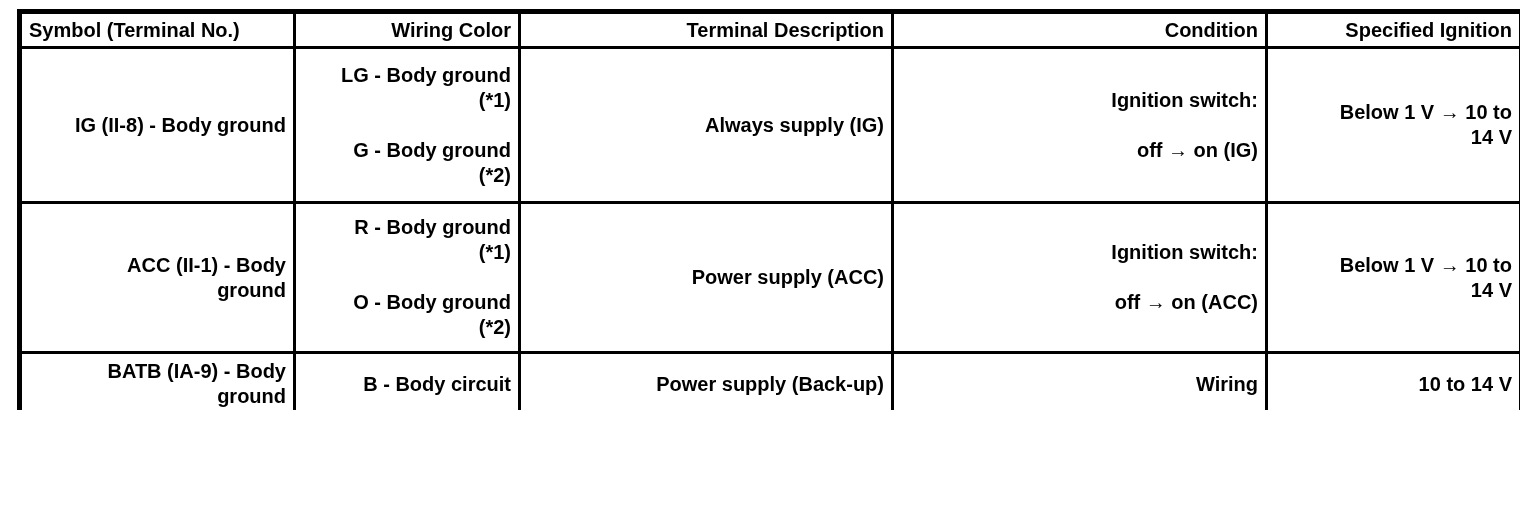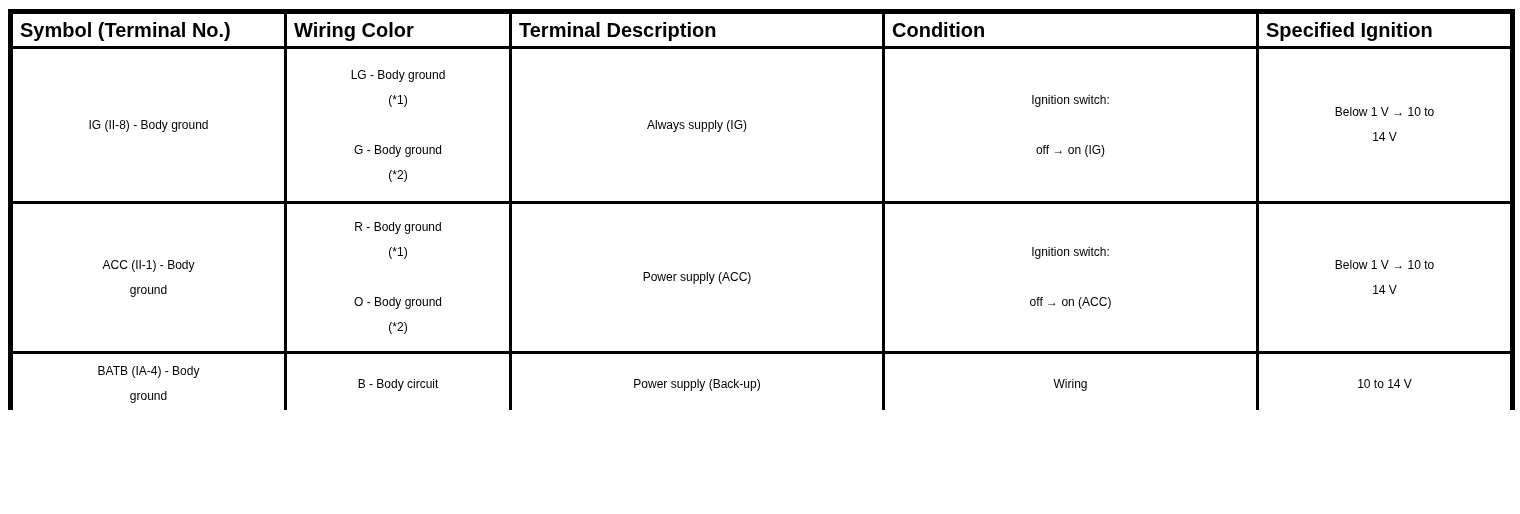--- a/index.html
+++ b/index.html
@@ -6,46 +6,46 @@
   html, body {
     margin: 0;
     padding: 0;
     background: #ffffff;
     font-family: "Liberation Sans", sans-serif;
     color: #000000;
   }
   .page {
     width: 1520px;
     height: 410px;
-    padding: 9px 8px;
+    padding: 9px 17px;
   }
   table.terminal-table {
     border-collapse: collapse;
     table-layout: fixed;
     width: 1502px;
     border: 5px solid #000000;
   }
   th, td {
     border: 3px solid #000000;
     padding: 2px 7px;
     vertical-align: middle;
     overflow: hidden;
   }
   th {
     font-size: 20px;
     font-weight: bold;
-    text-align: left;
+    text-align: right;
     height: 36px;
     white-space: nowrap;
   }
   th.align-left { text-align: left; }
   td {
-    font-size: 12px;
-    font-weight: normal;
-    text-align: center;
+    font-size: 20px;
+    font-weight: bold;
+    text-align: right;
   }
   .cell-text {
     white-space: pre-line;
     line-height: 25px;
   }
   col.c1 { width: 275px; }
   col.c2 { width: 225px; }
   col.c3 { width: 373px; }
   col.c4 { width: 374px; }
   col.c5 { width: 255px; }
@@ -120,21 +120,21 @@
 
 off → on (ACC)</div>
           </td>
         <td>
             <div class="cell-text">Below 1 V → 10 to
 14 V</div>
           </td>
       </tr>
       <tr class="r3">
         <td>
-            <div class="cell-text">BATB (IA-4) - Body
+            <div class="cell-text">BATB (IA-9) - Body
 ground</div>
           </td>
         <td>
             <div class="cell-text">B - Body circuit</div>
           </td>
         <td>
             <div class="cell-text">Power supply (Back-up)</div>
           </td>
         <td>
             <div class="cell-text">Wiring</div>

